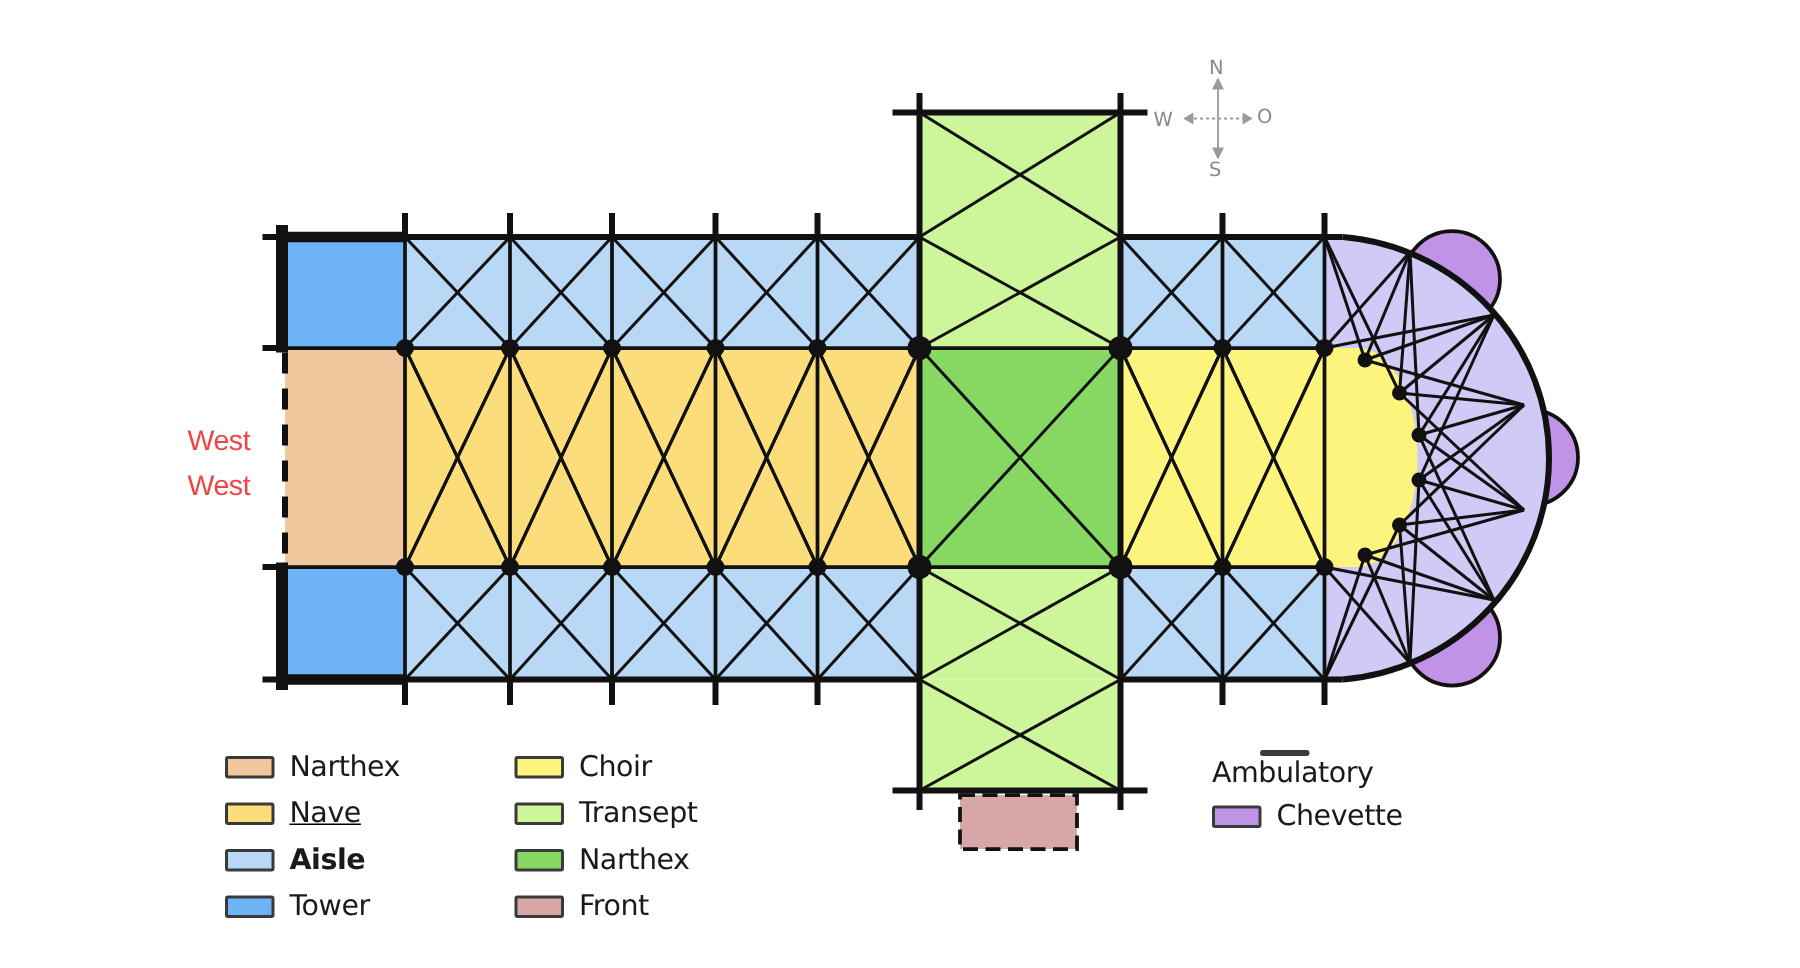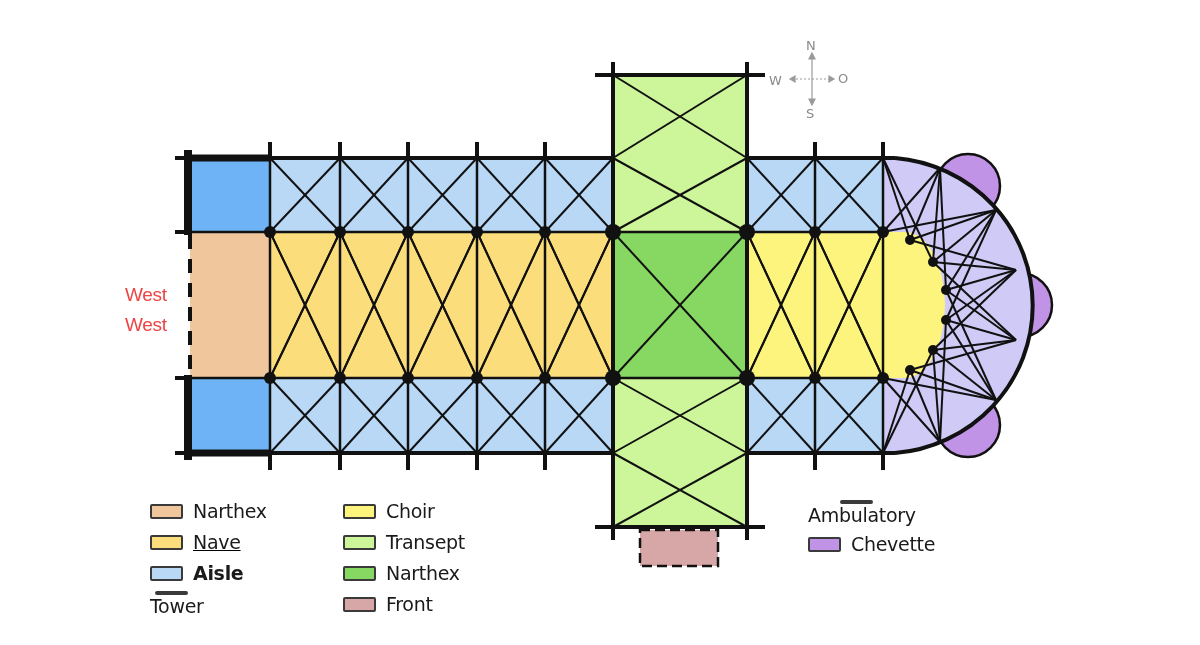--- a/index.html
+++ b/index.html
@@ -252,21 +252,21 @@
       <span class="legend-label">Narthex</span>
     </div>
     <div class="legend-item" style="left: 150px; top: 529px; text-decoration: underline;">
       <div class="swatch" style="background: rgb(251, 221, 124);"></div>
       <span class="legend-label">Nave</span>
     </div>
     <div class="legend-item" style="left: 150px; top: 560px; font-weight: bold;">
       <div class="swatch" style="background: rgb(185, 216, 246);"></div>
       <span class="legend-label">Aisle</span>
     </div>
-    <div class="legend-item" style="left: 150px; top: 591px; flex-direction: column;">
+    <div class="legend-item" style="left: 150px; top: 591px;">
       <div class="swatch" style="background: rgb(110, 179, 245);"></div>
       <span class="legend-label">Tower</span>
     </div>
     <div class="legend-item" style="left: 343px; top: 498px;">
       <div class="swatch" style="background: rgb(253, 244, 126);"></div>
       <span class="legend-label">Choir</span>
     </div>
     <div class="legend-item" style="left: 343px; top: 529px;">
       <div class="swatch" style="background: rgb(205, 245, 154);"></div>
       <span class="legend-label">Transept</span>

